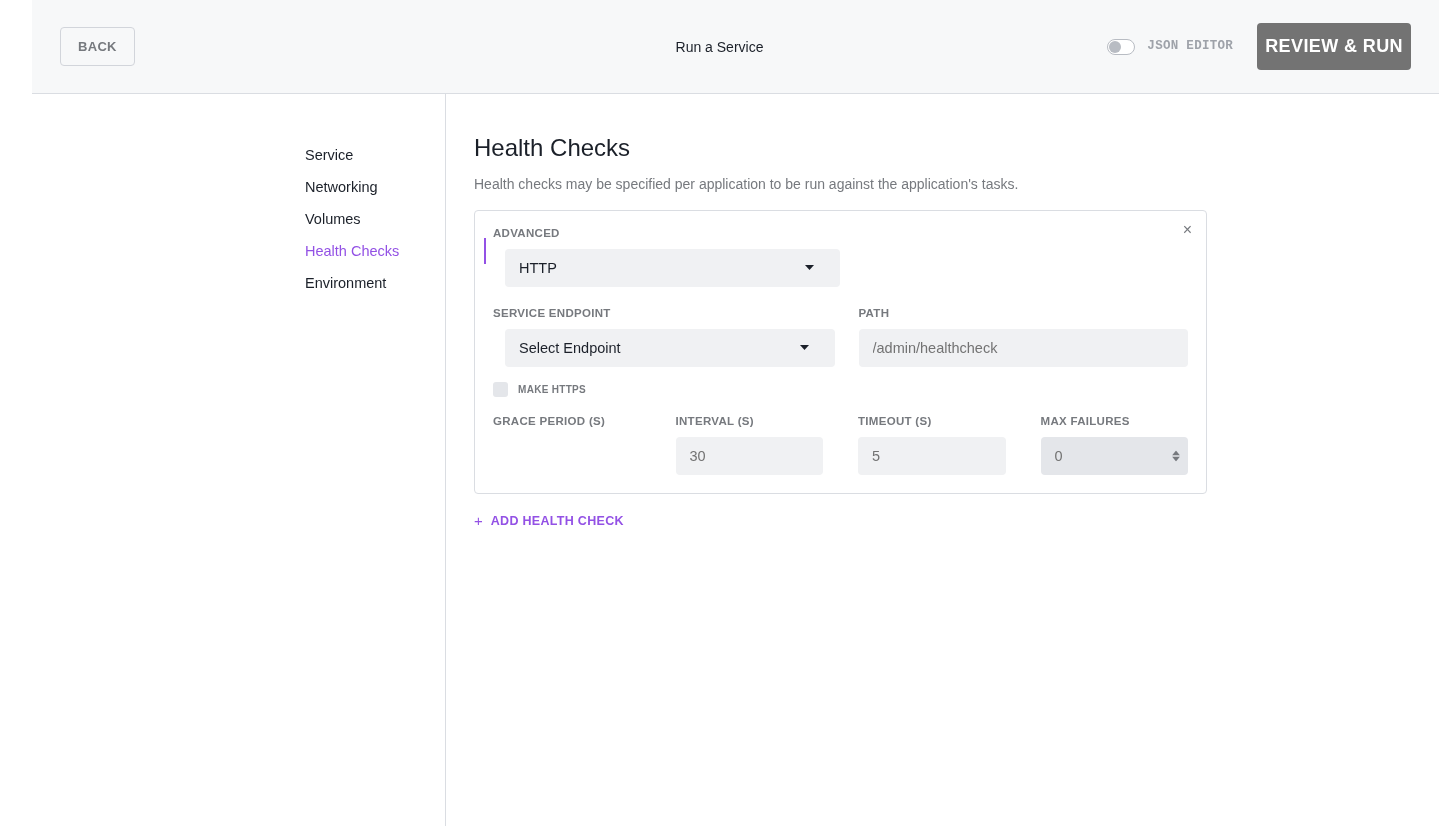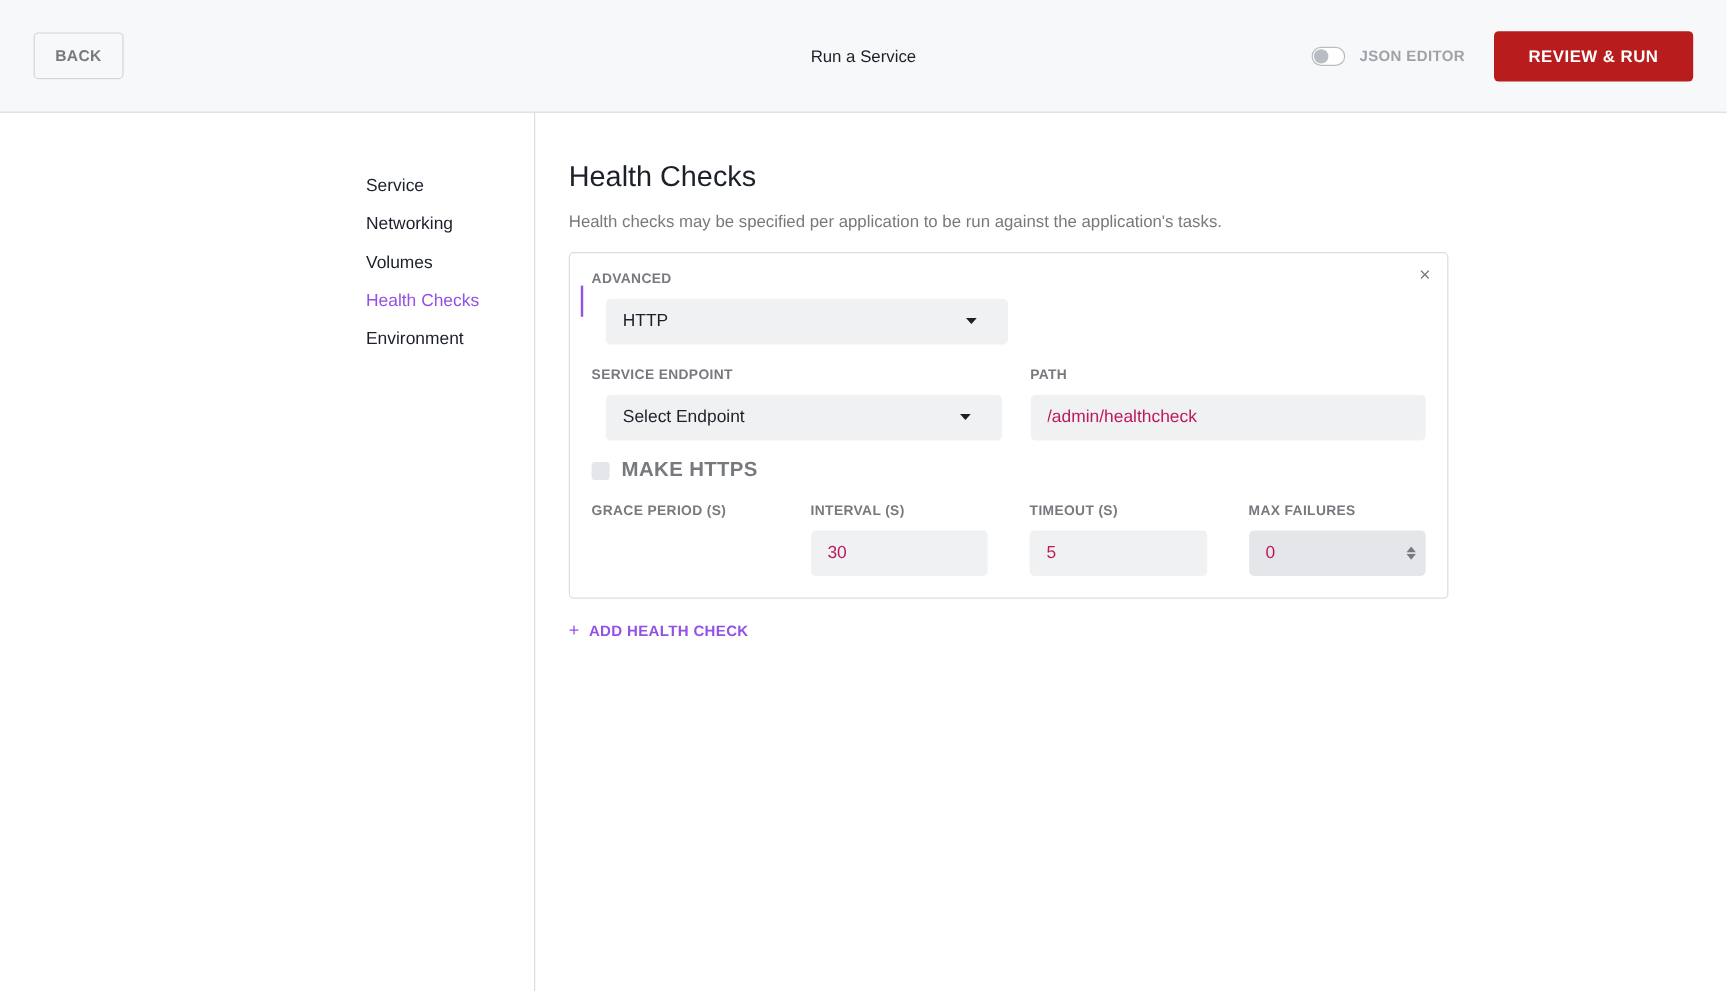--- a/index.html
+++ b/index.html
@@ -16,20 +16,21 @@
       overflow: hidden;
     }
     .header {
       display: flex;
       align-items: center;
       justify-content: space-between;
       height: 94px;
       background: #f7f8f9;
       border-bottom: 1px solid #dadde2;
       padding: 0 28px;
+      margin-left: 32px;
     }
     .back-btn {
       border: 1px solid #d2d5db;
       background: transparent;
       border-radius: 4px;
       padding: 11px 17px;
       font-size: 13px;
       font-weight: 700;
       letter-spacing: 0.3px;
       color: #76797e;
@@ -43,22 +44,23 @@
       left: 50%;
       transform: translateX(-50%);
     }
     .header-right {
       display: flex;
       align-items: center;
       gap: 24px;
     }
     .toggle-wrap {
       display: flex;
-      align-items: center;
+      align-items: flex-start;
       gap: 12px;
+      font-family: Liberation Mono, monospace;
     }
     .toggle {
       width: 28px;
       height: 16px;
       border-radius: 10px;
       border: 1px solid #b8bcc3;
       background: #fff;
       position: relative;
       cursor: pointer;
     }
@@ -71,26 +73,26 @@
       border-radius: 50%;
       background: #b8bcc3;
     }
     .toggle-label {
       font-size: 12.5px;
       font-weight: 700;
       letter-spacing: 0.3px;
       color: #9ea2a9;
     }
     .primary-btn {
-      background: #b91c1c;
+      background: #737373;
       color: #fff;
       border: none;
       border-radius: 4px;
-      padding: 13px 29px;
-      font-size: 14px;
+      padding: 13px 8px;
+      font-size: 18px;
       font-weight: 700;
       letter-spacing: 0.4px;
       cursor: pointer;
     }
     .content {
       display: flex;
       height: calc(100% - 94px);
     }
     .sidebar {
       width: 446px;
@@ -199,21 +201,21 @@
       pointer-events: none;
     }
     .input {
       width: 100%;
       height: 38px;
       background: #f0f1f3;
       border: none;
       border-radius: 4px;
       padding: 0 14px;
       font-size: 14.5px;
-      color: #be185d;
+      color: #737373;
     }
     .input.dark {
       background: #e4e6ea;
     }
     .spacer-20 {
       height: 20px;
     }
     .checkbox-row {
       display: flex;
       align-items: center;
@@ -221,21 +223,21 @@
       margin-top: 15px;
     }
     .checkbox {
       width: 15px;
       height: 15px;
       border-radius: 3px;
       background: #e4e6ea;
       cursor: pointer;
     }
     .checkbox-label {
-      font-size: 17px;
+      font-size: 10px;
       font-weight: 700;
       letter-spacing: 0.3px;
       color: #76797e;
     }
     .advanced-toggle {
       display: flex;
       align-items: center;
       gap: 7px;
       margin-top: 24px;
       cursor: pointer;

